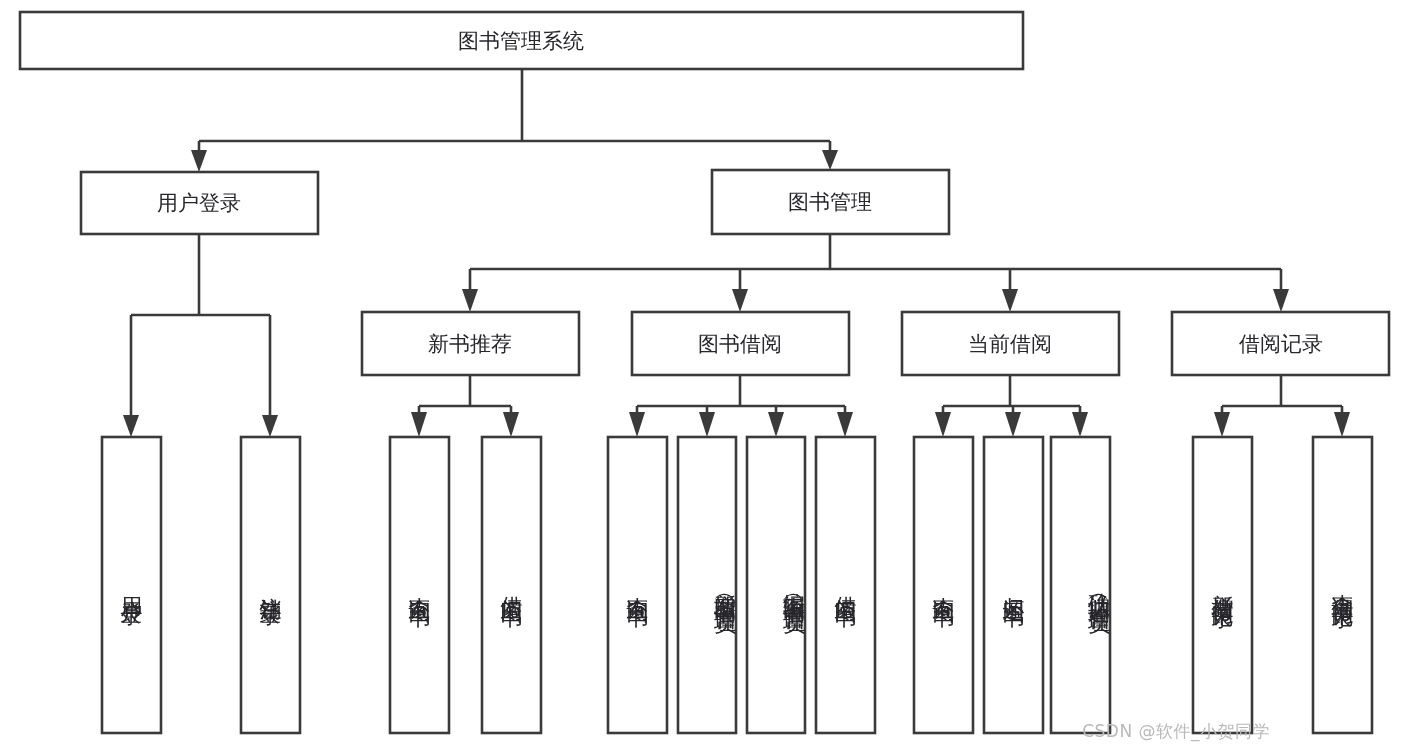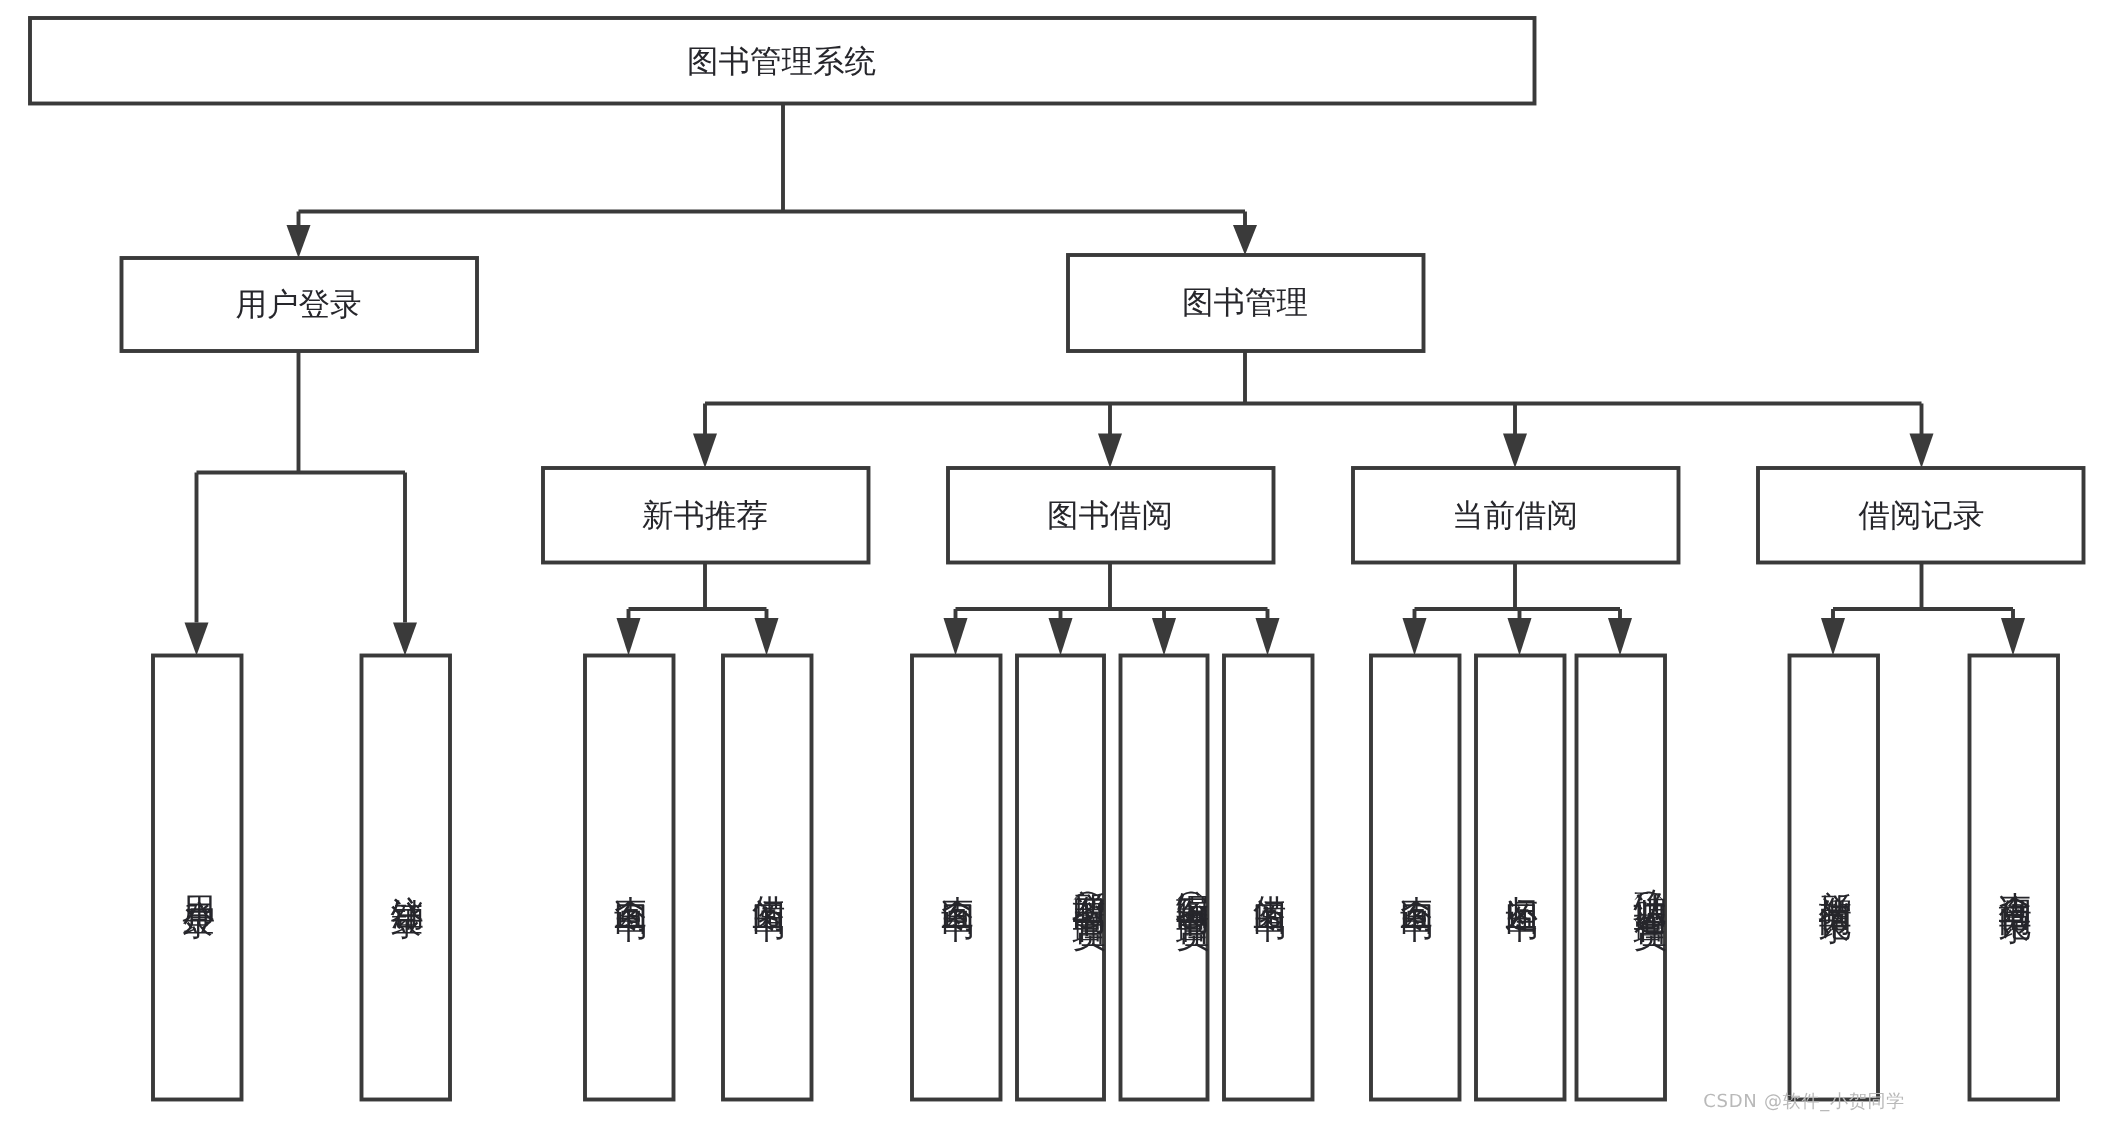--- a/index.html
+++ b/index.html
@@ -59,21 +59,21 @@
     letter-spacing: 3px;
     white-space: nowrap;
     text-align: center;
     pointer-events: none;
   }
   .watermark {
     position: absolute;
     right: 8px;
     bottom: 4px;
     font-family: "DejaVu Sans", "Liberation Sans", sans-serif;
-    font-size: 12px;
+    font-size: 17px;
     color: #b9b9b9;
     letter-spacing: 0.5px;
     white-space: nowrap;
   }
 </style>
 </head>
 <body>
 
 <div id="diagram-root">
 

